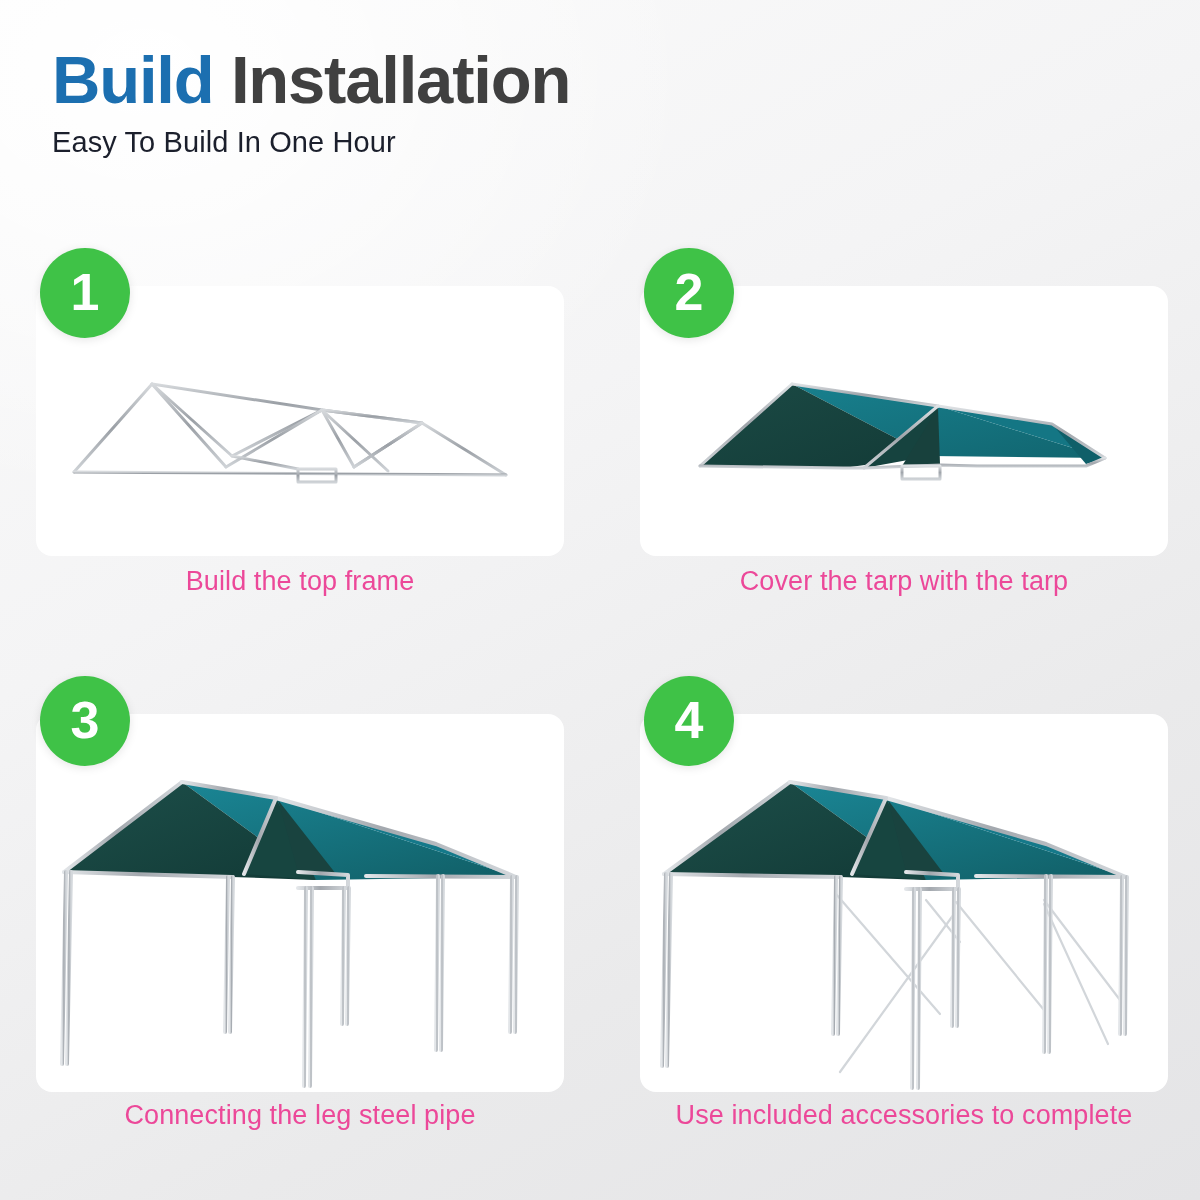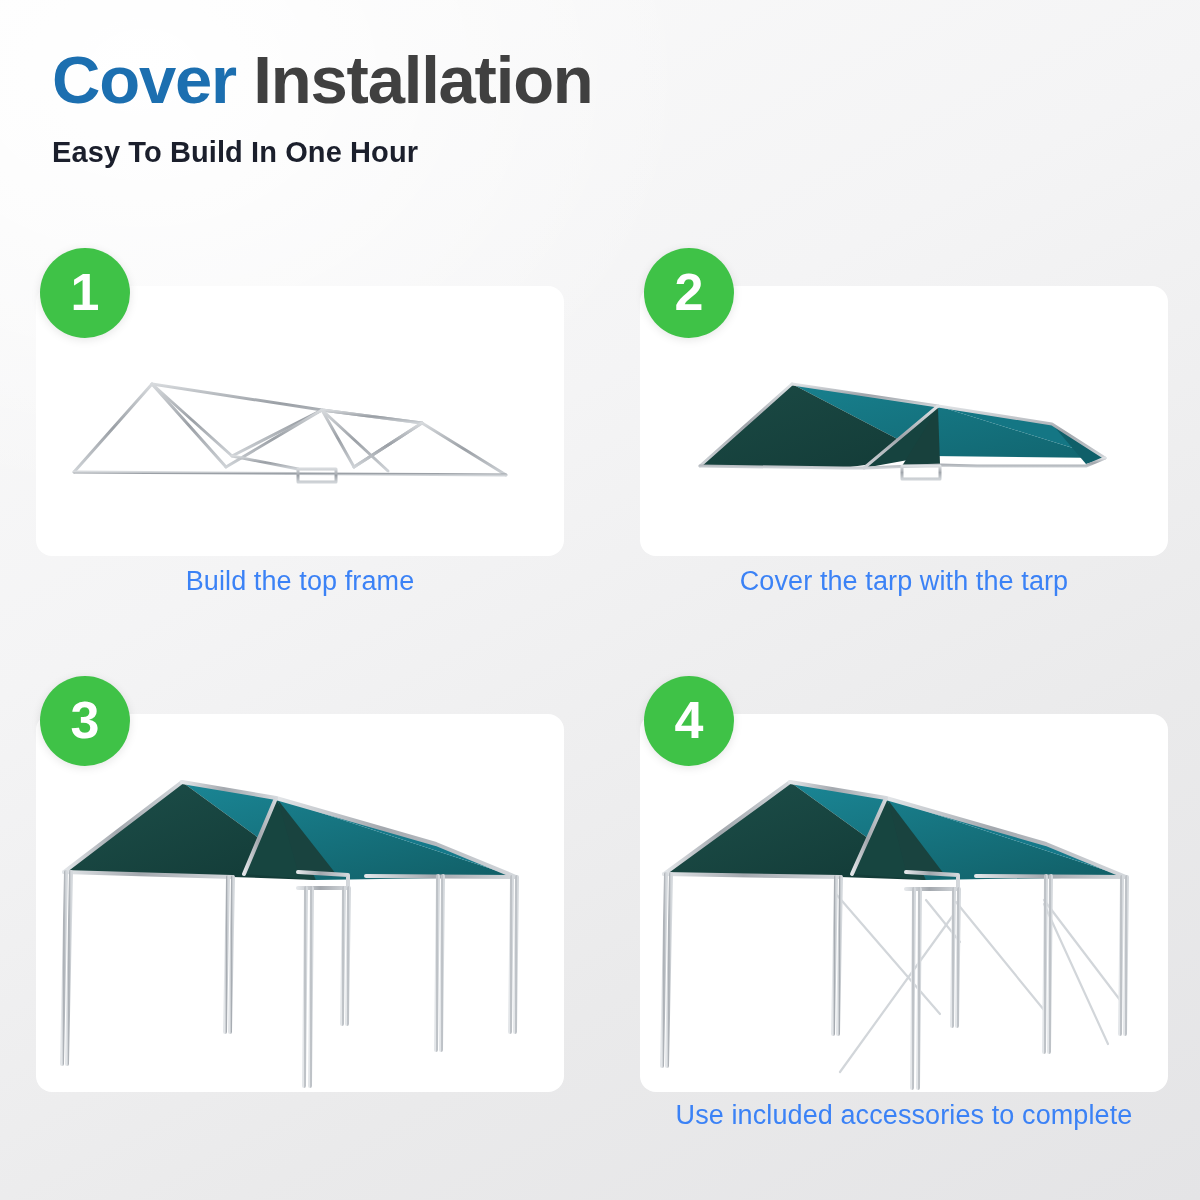--- a/index.html
+++ b/index.html
@@ -30,23 +30,23 @@
     font-size: 67px;
     font-weight: 700;
     letter-spacing: -1.2px;
     line-height: 1.02;
     white-space: nowrap;
   }
   .title .word-blue { color: #1c6fb0; }
   .title .word-dark { color: #404040; }
 
   .subtitle {
-    margin-top: 22px;
+    margin-top: 12px;
     font-size: 29px;
-    font-weight: 700;
+    font-weight: 400;
     color: #1b1f2c;
     letter-spacing: 0.1px;
   }
 
   
   .grid {
     position: absolute;
     left: 0;
     top: 248px;
     width: 1200px;
@@ -99,35 +99,35 @@
     padding-bottom: 3px;
   }
 
   .caption {
     position: absolute;
     left: 0;
     top: 318px;
     width: 528px;
     text-align: center;
     font-size: 27px;
-    color: #3b82f6;
+    color: #ec4899;
     letter-spacing: 0.1px;
     white-space: nowrap;
   }
   .step.s3 .caption, .step.s4 .caption { top: 424px; }
   .step.s4 .caption { font-size: 27px; }
 
   .illus { display: block; width: 100%; height: 100%; }
 </style>
 </head>
 <body>
 
 <div class="header">
   <div class="title">
-    <span class="word-blue">Cover</span><span>&nbsp;</span><span class="word-dark">Installation</span>
+    <span class="word-blue">Build</span><span>&nbsp;</span><span class="word-dark">Installation</span>
   </div>
   <div class="subtitle">Easy To Build In One Hour</div>
 </div>
 
 <div class="grid">
 
   <div class="step s1">
     <div class="card">
       <svg class="illus" viewBox="0 0 528 270">
         <defs>
@@ -276,20 +276,21 @@
           <path d="M308 174 L306 310"></path>
           <path d="M313 174 L311 310"></path>
           <path d="M402 162 L400 336"></path>
           <path d="M407 162 L405 336"></path>
           <path d="M476 163 L474 318"></path>
           <path d="M481 163 L479 318"></path>
         </g>
       </svg>
     </div>
     <div class="badge">3</div>
+    <div class="caption">Connecting the leg steel pipe</div>
   </div>
 
   <div class="step s4">
     <div class="card">
       <svg class="illus" viewBox="0 0 528 378">
         <defs>
           <linearGradient id="t4a" x1="0.1" y1="0" x2="0.9" y2="1">
             <stop offset="0" stop-color="#1a8493"></stop>
               <stop offset="1" stop-color="#116068"></stop>
           </linearGradient>

